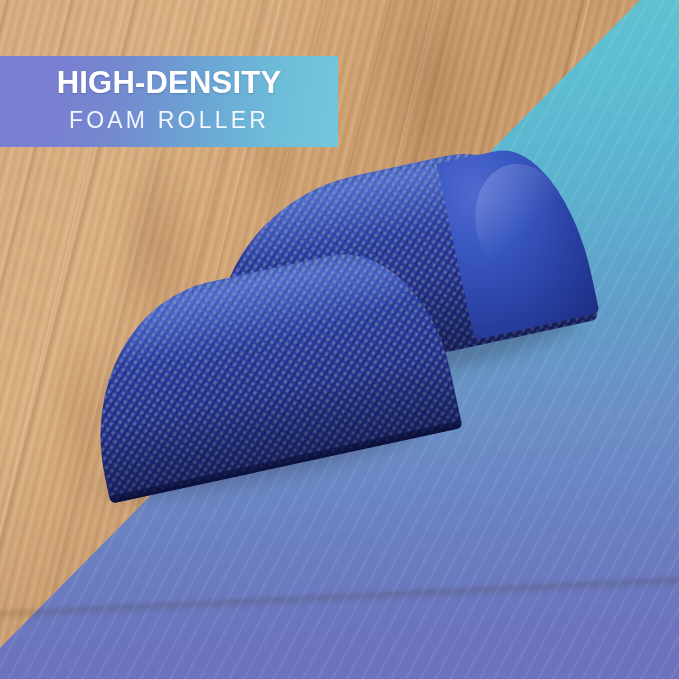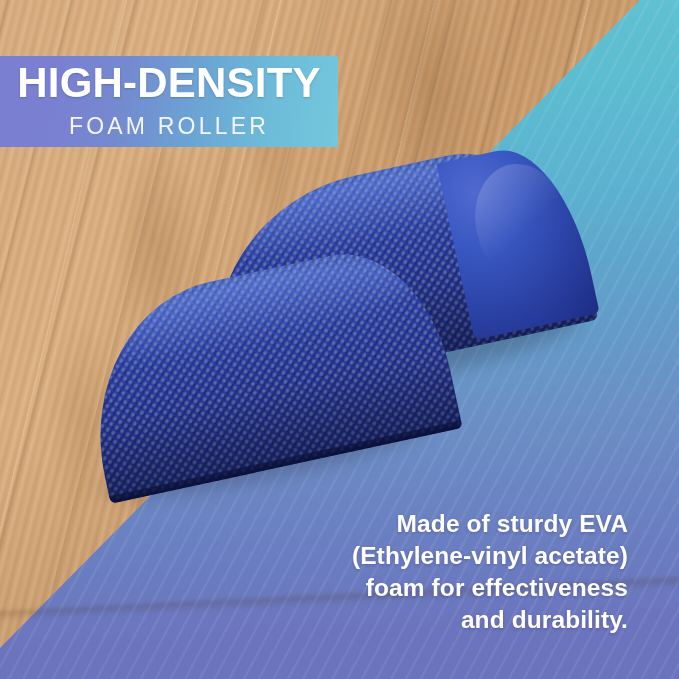--- a/index.html
+++ b/index.html
@@ -202,21 +202,21 @@
     left:0; top:56px;
     width:338px; height:91px;
     background:linear-gradient(100deg,#7a7fd2 0%, #7a7fd2 16%, #7489cf 36%,
                                #6ba4d4 58%, #6dbcd9 80%, #74c7dd 100%);
     display:flex; flex-direction:column;
     align-items:center; justify-content:center;
     padding-bottom:4px;
   }
   #banner-title {
     color:#ffffff;
-    font-size:42px;
+    font-size:31px;
     font-weight:bold;
     letter-spacing:0.2px;
     line-height:1;
     text-align:left;
     text-shadow:0 1px 2px rgba(40,40,90,0.25);
     white-space:nowrap;
   }
   #banner-sub {
     color:#f4f6ff;
     font-size:23px;
@@ -280,20 +280,14 @@
       <div class="shade"></div>
       <div class="base"></div>
     </div>
   </div>
 
   <div id="banner">
     <div id="banner-title">HIGH-DENSITY</div>
     <div id="banner-sub">FOAM ROLLER</div>
   </div>
 
-  <div id="callout">
-    <span class="ln">Made of sturdy EVA</span>
-    <span class="ln">(Ethylene-vinyl acetate)</span>
-    <span class="ln">foam for effectiveness</span>
-    <span class="ln">and durability.</span>
-  </div>
 
 </div>
 
 </body></html>

